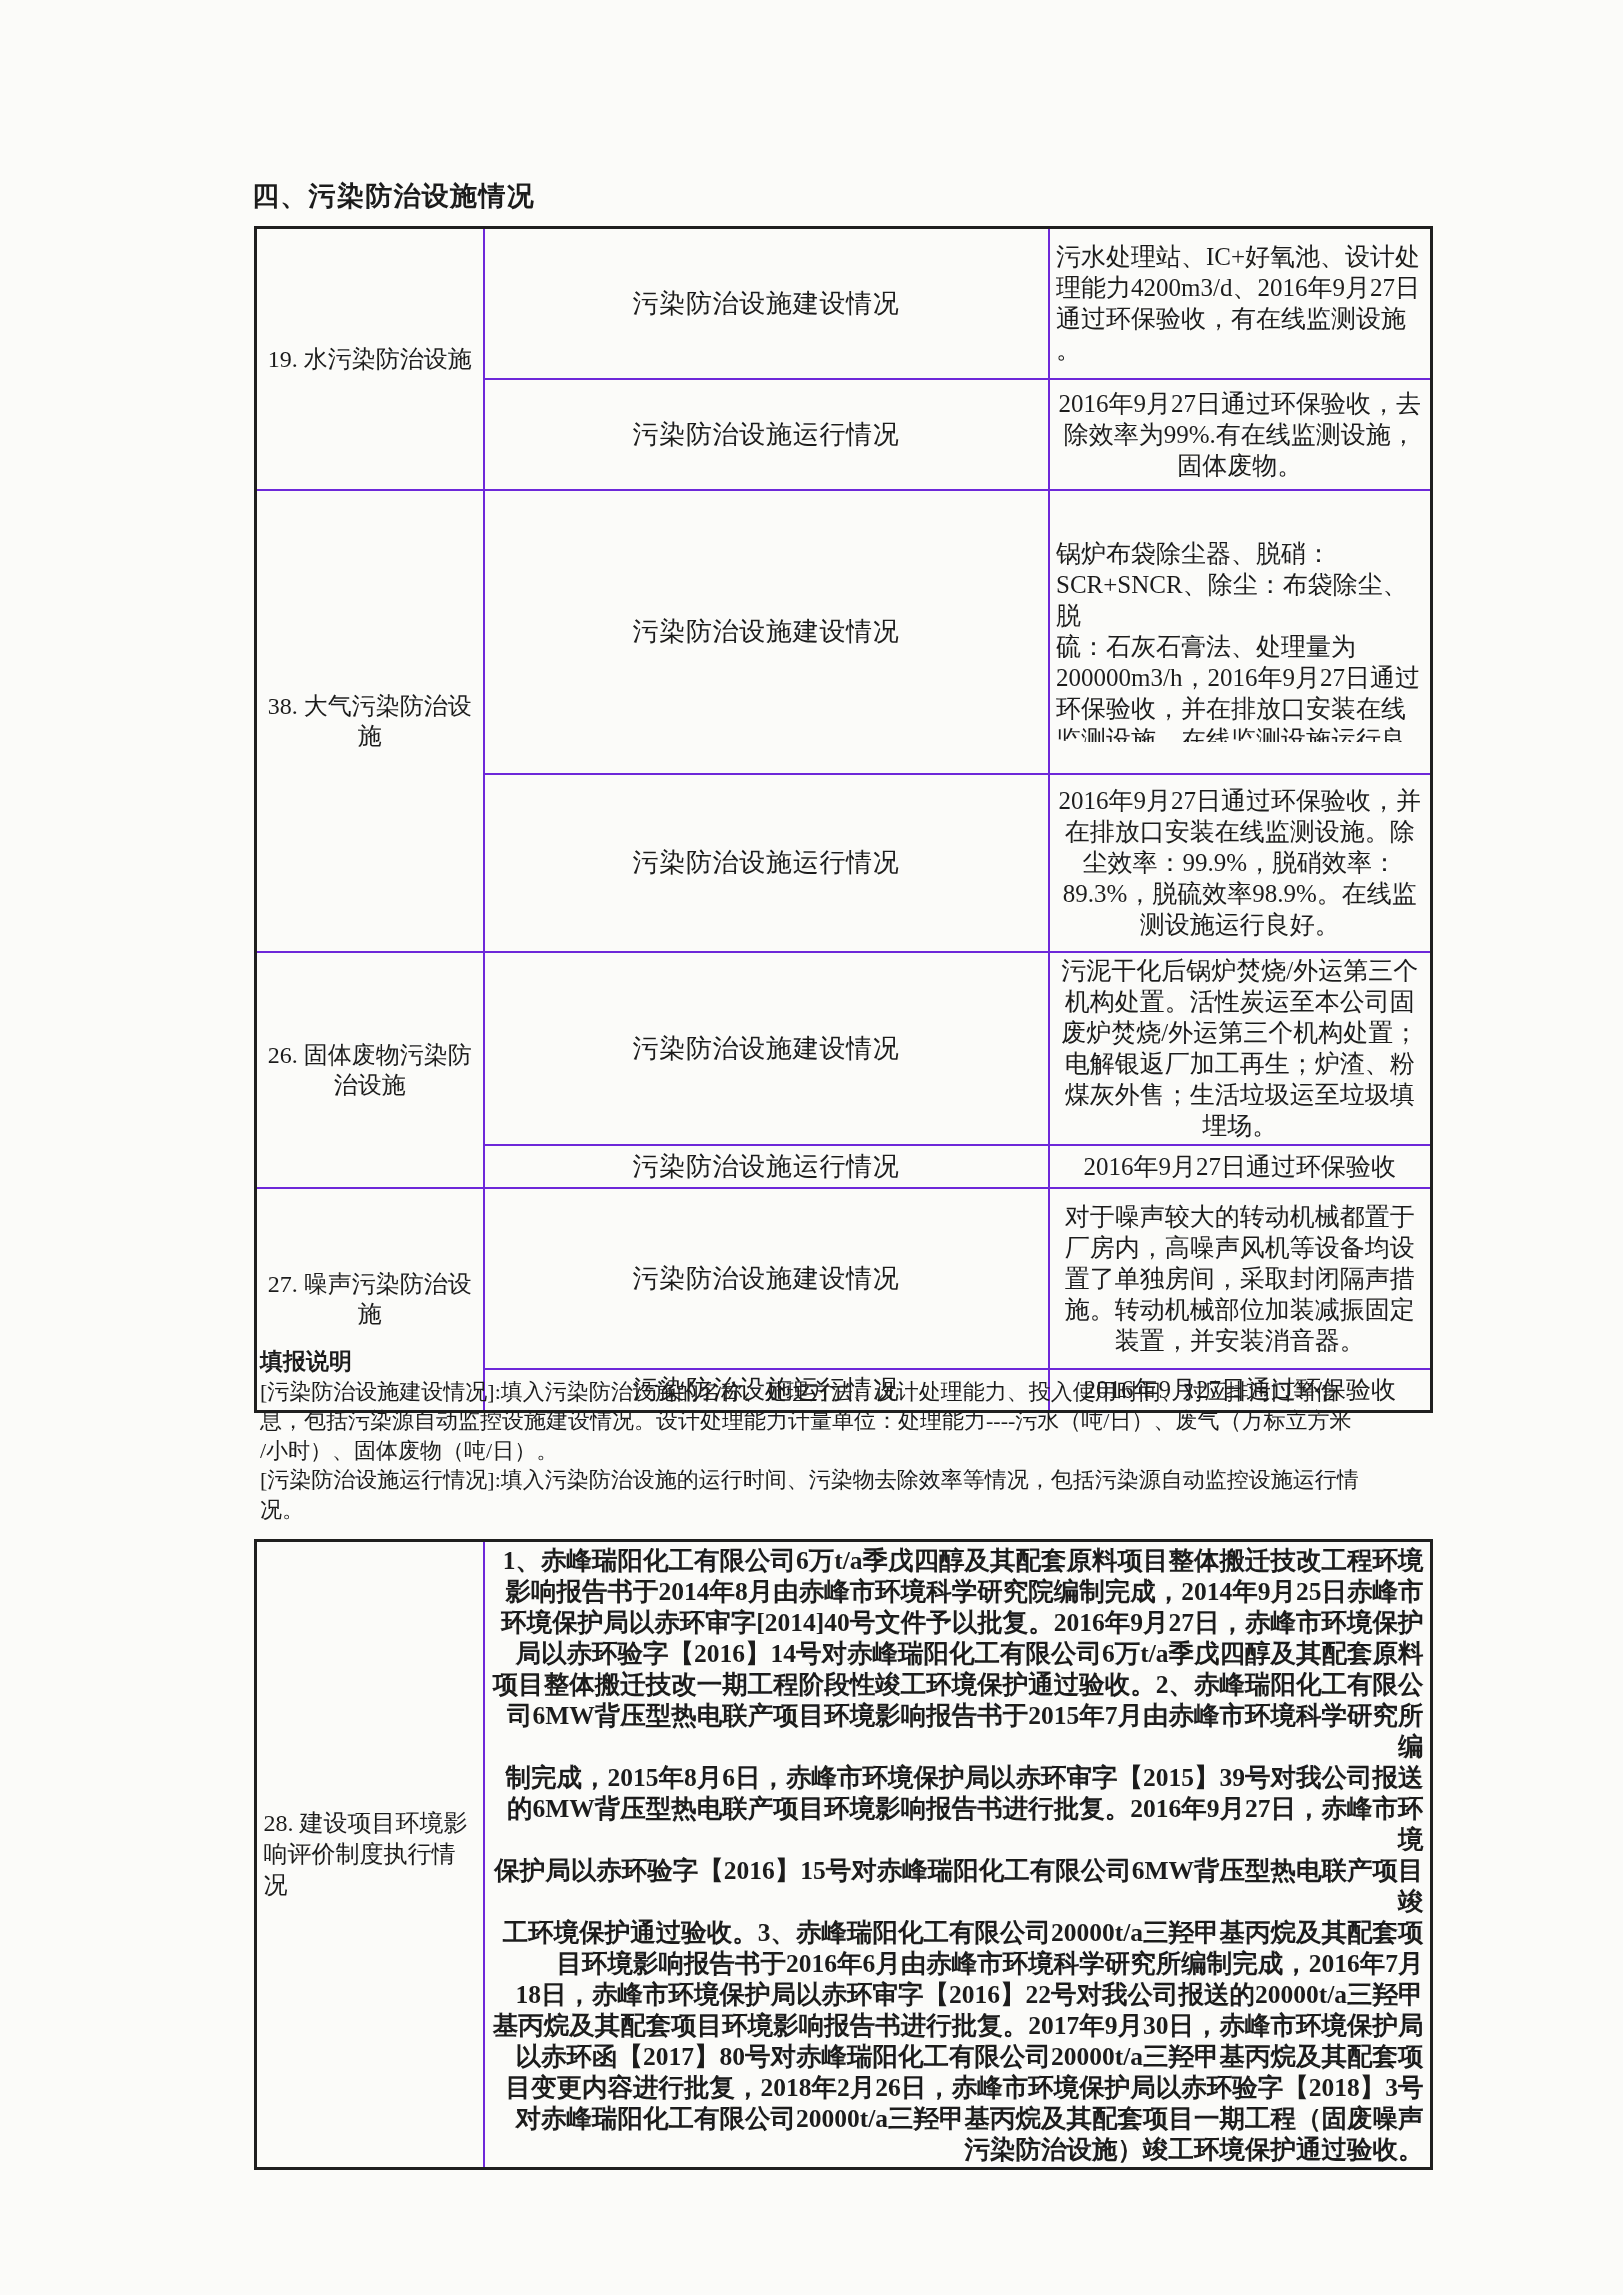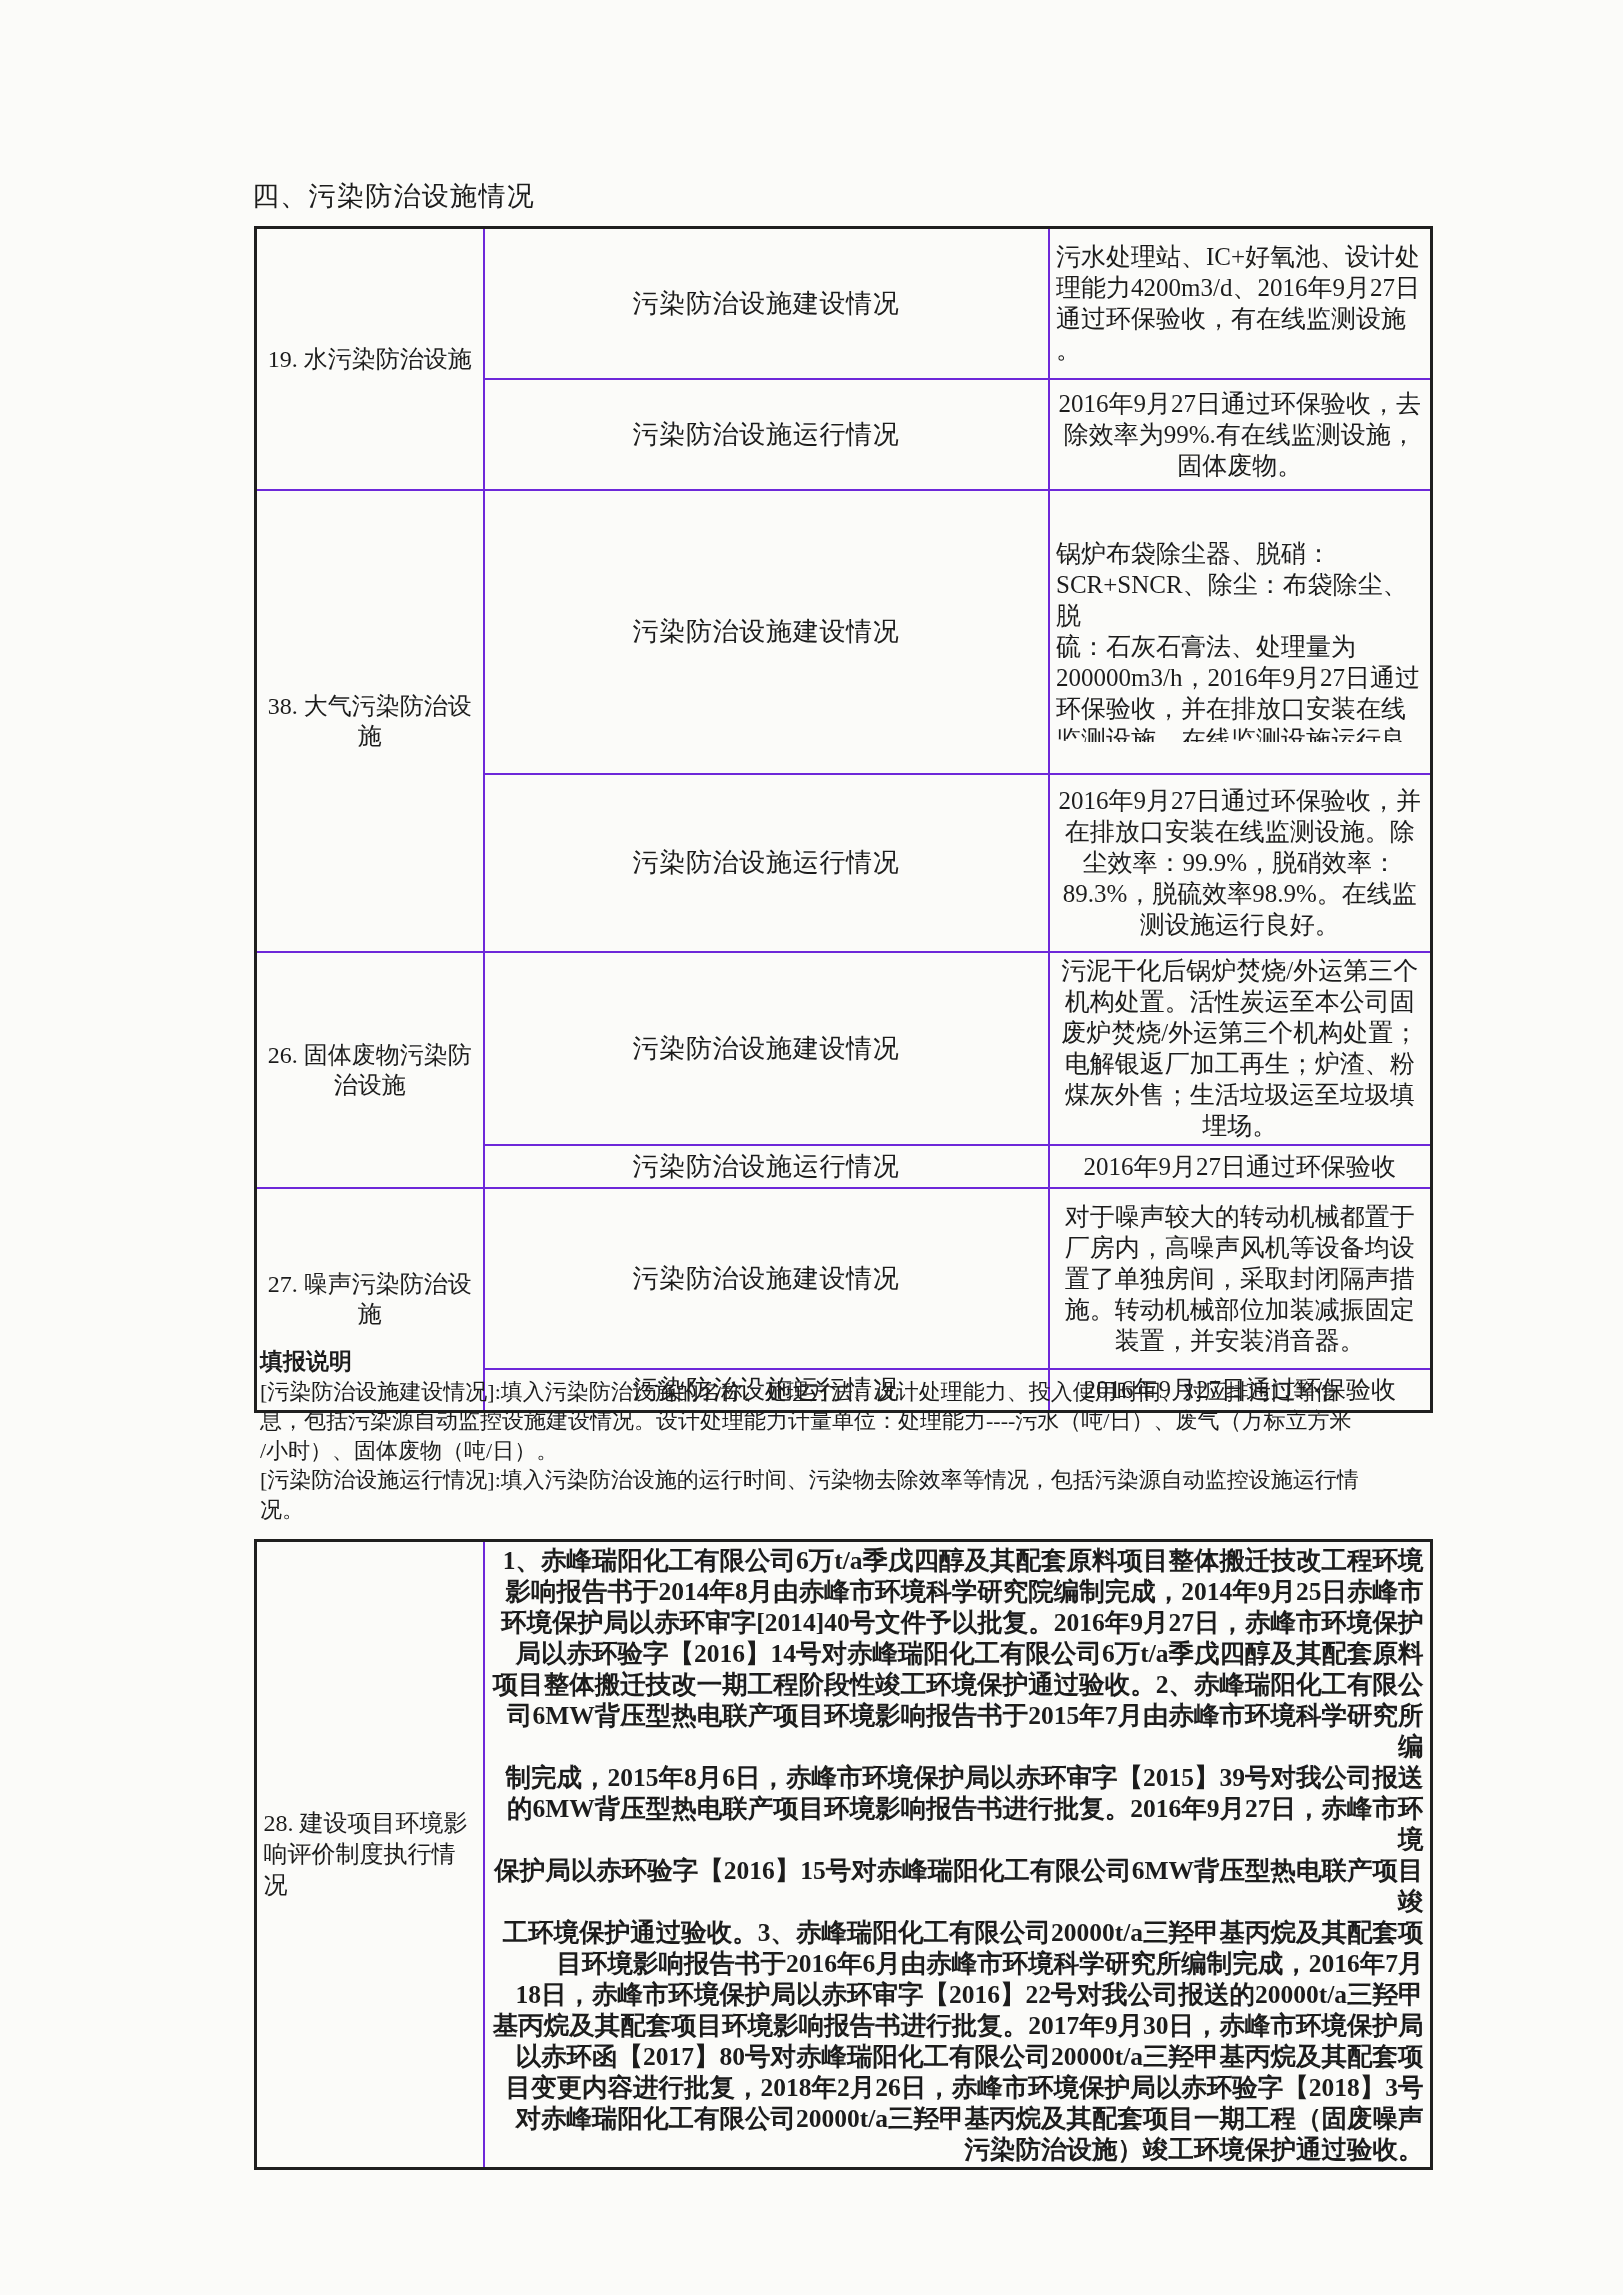--- a/index.html
+++ b/index.html
@@ -9,21 +9,21 @@
     font-family: "Liberation Serif", "DejaVu Serif", serif;
     color: #1c1c1c;
     position: relative;
     overflow: hidden;
   }
   .page { position: absolute; inset: 0; }
 
   .section-title {
     position: absolute;
     left: 252px; top: 178px;
-    font-size: 27px; font-weight: normal;
+    font-size: 27px; font-weight: bold;
     letter-spacing: 1.3px;
     white-space: pre;
   }
 
   table.doc-table {
     border-collapse: collapse;
     table-layout: fixed;
     position: absolute;
     border: 3.3px solid #1f1f1f;
   }

